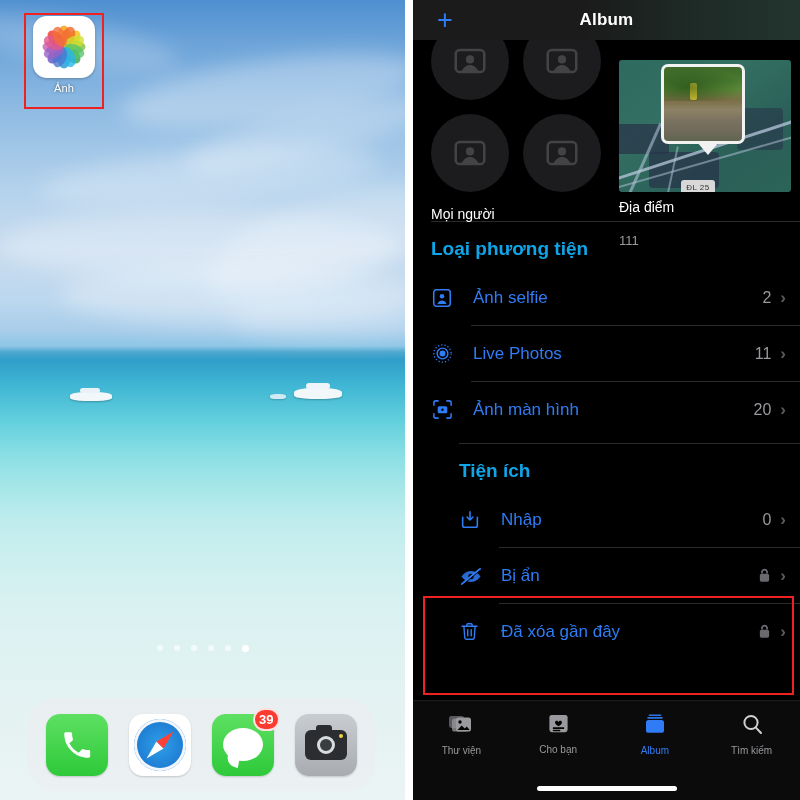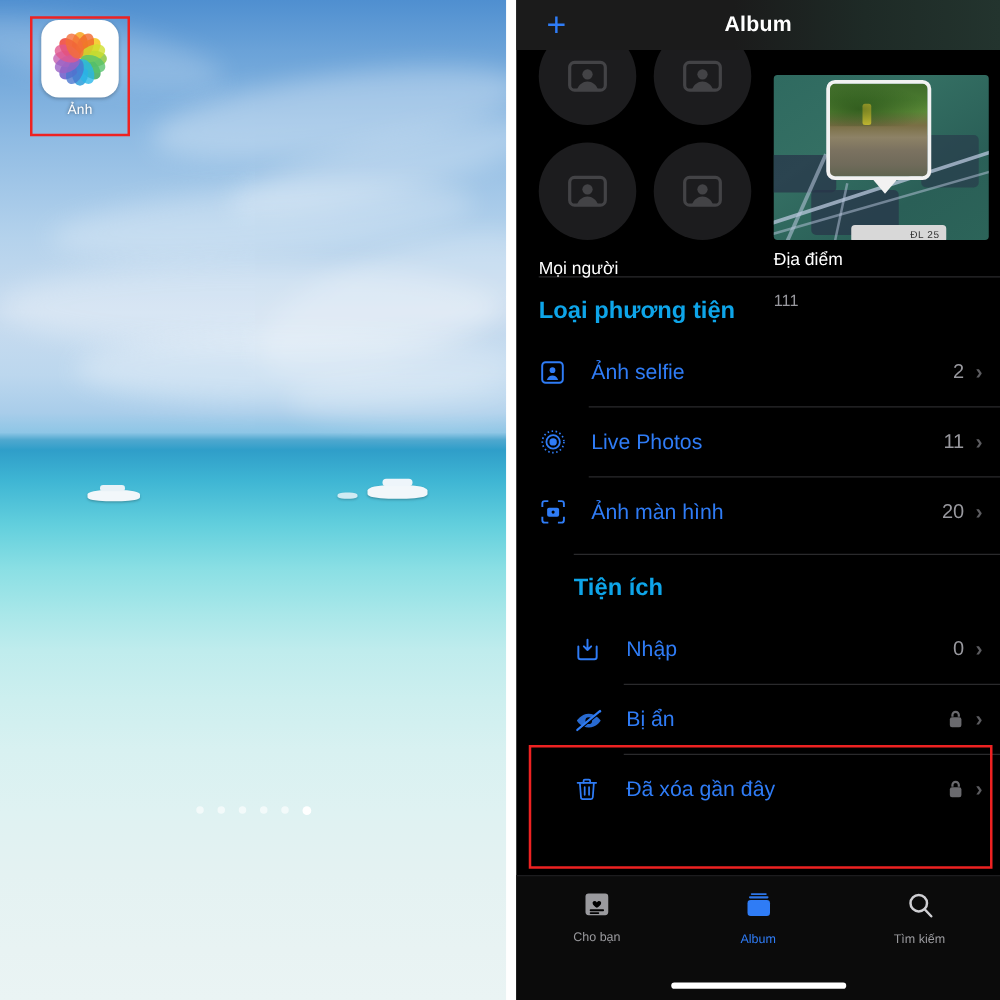--- a/index.html
+++ b/index.html
@@ -266,21 +266,21 @@
   .pin-tail {
     position:absolute; left: 78px; top: 82px;
     width: 0; height: 0;
     border-left: 11px solid transparent;
     border-right: 11px solid transparent;
     border-top: 13px solid #f2f2f2;
   }
   .map-plate {
     position:absolute; left: 62px; bottom: -2px; width: 34px; height: 14px;
     background: #d8d8d8; border-radius: 3px; color:#333; font-size: 8px;
-    display:flex; align-items:center; justify-content:center; letter-spacing:.5px;padding-left:42px;
+    display:flex; align-items:center; justify-content:center; letter-spacing:.5px;
   }
   .places-title { color:#fff; font-size: 14px; margin-top: 7px; }
   .places-count { color:#98989e; font-size: 13px; margin-top: 18px; }
 
   .section { margin-top: 6px; }
   .sec-rule { height: 1px; background: #2a2a2c; margin-left: 18px; }
   .sec-head {
     font-size: 19px; font-weight: bold; color: #0ea5e9;
     padding: 16px 0 10px 18px;
   }
@@ -365,20 +365,45 @@
 
     <div class="page-dots">
       <span class="dot"></span>
       <span class="dot"></span>
       <span class="dot"></span>
       <span class="dot"></span>
       <span class="dot"></span>
       <span class="dot active"></span>
     </div>
 
+    <div class="dock">
+      <div class="dock-icon ic-phone">
+        <div class="glyph">
+          <svg width="34" height="34" viewBox="0 0 24 24" fill="#ffffff">
+              <path d="M6.6 10.8c1.4 2.8 3.8 5.2 6.6 6.6l2.2-2.2c.3-.3.7-.4 1.1-.2 1.2.4 2.5.6 3.8.6.6 0 1 .4 1 1V20c0 .6-.4 1-1 1C10.6 21 3 13.4 3 4c0-.6.4-1 1-1h3.5c.6 0 1 .4 1 1 0 1.3.2 2.6.6 3.8.1.4 0 .8-.2 1.1l-2.3 1.9z"></path>
+            </svg>
+        </div>
+      </div>
+      <div class="dock-icon ic-safari">
+        <div class="safari-dial">
+          <div class="safari-needle2"></div>
+          <div class="safari-needle"></div>
+        </div>
+      </div>
+      <div class="dock-icon ic-msg">
+        <div class="bubble"></div>
+        <div class="badge">39</div>
+      </div>
+      <div class="dock-icon ic-cam">
+        <div class="cam-body">
+          <div class="cam-lens"></div>
+            <div class="cam-flash"></div>
+        </div>
+      </div>
+    </div>
   </div>
 
   <div class="gap"></div>
 
   <div class="phone">
 
     <div class="nav-bar">
       <div class="nav-plus">+</div>
       <div class="nav-title">Album</div>
     </div>
@@ -542,20 +567,32 @@
           <span class="chev">›</span>
         </div>
       </div>
     </div>
 
     <div class="hl-box hl-rows"></div>
 
     <div class="tab-bar">
       <div class="tab">
         <span>
+          <svg width="26" height="24" viewBox="0 0 26 24" fill="#9a9a9e">
+            <rect x="1" y="4" width="15" height="12" rx="2.4" opacity=".55"></rect>
+            <rect x="4" y="6.5" width="16" height="13" rx="2.6" opacity=".75"></rect>
+            <rect x="8" y="5.5" width="15" height="14" rx="2.6"></rect>
+            <circle cx="12" cy="10" r="1.7" fill="#000"></circle>
+            <path d="M9.5 18l4.2-4.6 3 3.1 2-1.9 3 3.4z" fill="#000"></path>
+          </svg>
+        </span>
+        <span class="tab-label">Thư viện</span>
+      </div>
+      <div class="tab">
+        <span>
           <svg width="23" height="23" viewBox="0 0 24 24" fill="#9a9a9e">
             <rect x="2.5" y="3" width="19" height="18" rx="2.6"></rect>
             <path d="M12 10.4c-.9-2-3.6-1.6-3.6.5 0 1.7 2.2 3.1 3.6 4 1.4-.9 3.6-2.3 3.6-4 0-2.1-2.7-2.5-3.6-.5z" fill="#000"></path>
             <rect x="6" y="16" width="12" height="1.7" rx=".8" fill="#000"></rect>
             <rect x="6" y="18.6" width="8" height="1.4" rx=".7" fill="#000"></rect>
           </svg>
         </span>
         <span class="tab-label">Cho bạn</span>
       </div>
       <div class="tab active">

